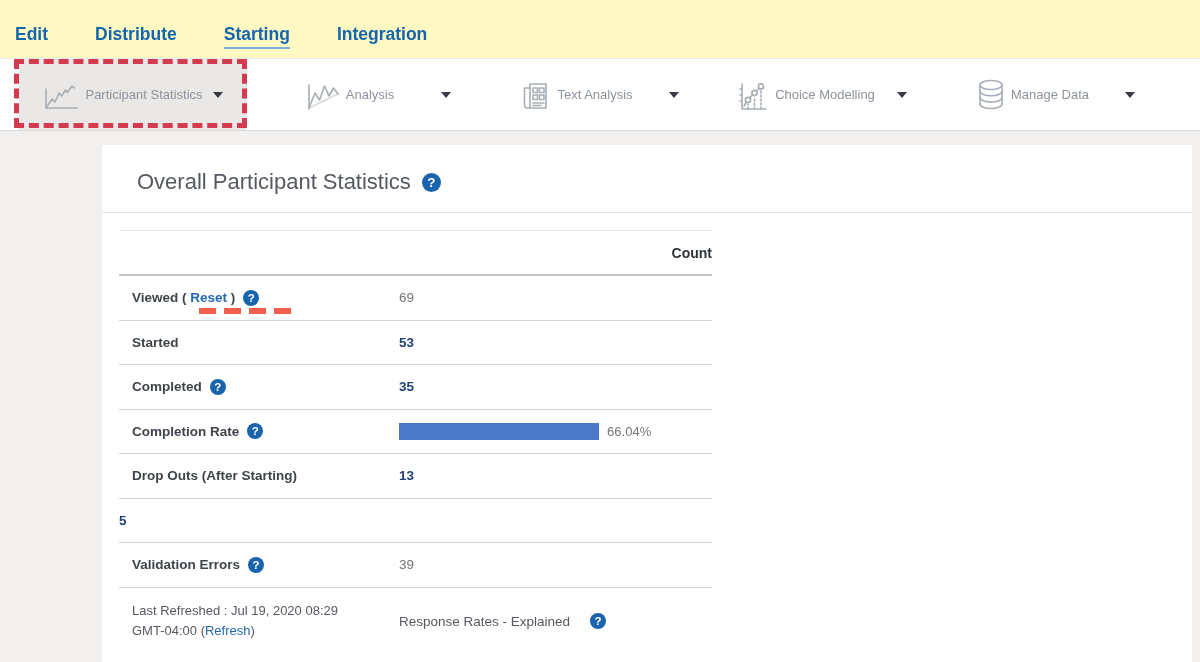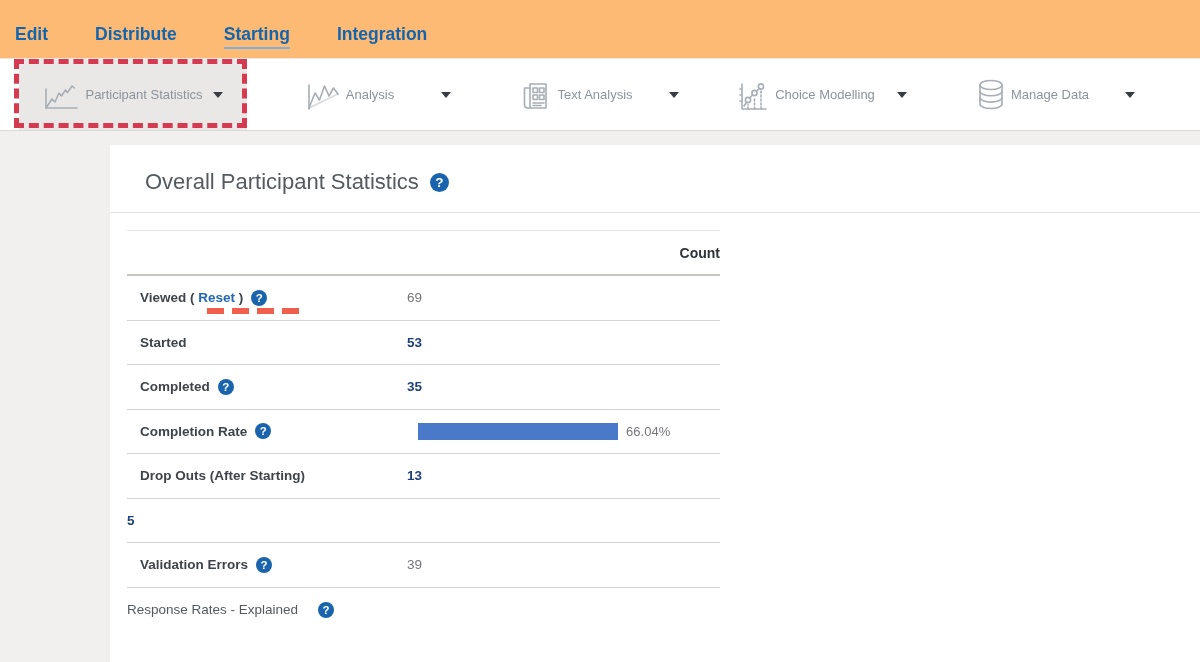--- a/index.html
+++ b/index.html
@@ -8,21 +8,21 @@
     font-family:"Liberation Sans", sans-serif;
     background:#f1f0ee;
     position:relative;
     overflow:hidden;
     color:#3f444b;
   }
 
   
   .topbar {
     position:absolute; top:0; left:0; right:0; height:58px;
-    background:#fdba74;
+    background:#fef9c3;
   }
   .nav { display:flex; gap:47px; padding:24px 0 0 15px; }
   .nav-item {
     font-size:17.5px; font-weight:bold; color:#1565ad;
     cursor:pointer; line-height:20px;
   }
   .nav-item.active { border-bottom:2.5px solid #7fb0dc; padding-bottom:3px; }
 
   
   .toolbar {
@@ -47,21 +47,21 @@
     border-left:5.5px solid transparent; border-right:5.5px solid transparent;
     border-top:6.5px solid #383c42;
   }
   .annotation-box {
     position:absolute; left:14px; top:0; width:233px; height:69px;
     border:5px dashed #d43a50; pointer-events:none; z-index:5;
   }
 
   
   .panel {
-    position:absolute; left:110px; top:145px; width:1090px; bottom:0;
+    position:absolute; left:102px; top:145px; width:1090px; bottom:0;
     background:#ffffff;
   }
   .panel-title {
     display:flex; align-items:center; gap:11px;
     padding:24px 0 17px 35px;
     font-size:22px; color:#555a60;
   }
   .panel-divider { border:none; border-top:1px solid #e4e3e1; }
 
   
@@ -88,21 +88,21 @@
   }
   .value-cell { width:313px; text-align:left; padding-right:10px; font-weight:bold; color:#1e4079; }
   .value-cell.muted { color:#75767a; font-weight:normal; }
   .reset-link { color:#2368b1; cursor:pointer; }
   .reset-underline {
     position:absolute; left:80px; top:32px; width:99px; height:6px;
     background:repeating-linear-gradient(90deg,#ef5f4c 0 17px,transparent 17px 25px);
     pointer-events:none; z-index:4;
   }
   .bar-cell { width:313px; display:flex; align-items:center; gap:8px; }
-  .bar-track { flex:0 0 303px; display:flex; align-items:center; gap:8px;margin-left:11px; }
+  .bar-track { flex:0 0 303px; display:flex; align-items:center; gap:8px; }
   .bar { height:17px; background:#4b79ca; }
   .bar-pct { font-size:13px; color:#75767a; white-space:nowrap; }
 
   
   .table-footer { display:flex; margin:13px 0 0 17px; width:593px; font-size:13px; color:#55595f; }
   .footer-left { width:280px; padding-left:13px; line-height:20px; }
   .footer-right { width:313px; display:flex; align-items:center; gap:20px; padding-top:1px; font-size:13.5px; }
   .link { color:#2368b1; cursor:pointer; }
 </style>
 </head>
@@ -263,19 +263,23 @@
     <div class="trow">
       <div class="label-cell">
         <span>Validation Errors</span>
         <span class="help-icon">?</span>
       </div>
       <div class="value-cell muted">39</div>
     </div>
   </div>
 
   <div class="table-footer">
+    <div class="footer-left">
+      <span>Last Refreshed : Jul 19, 2020 08:29</span><br>
+      <span>GMT-04:00 (</span><span class="link">Refresh</span><span>)</span>
+    </div>
     <div class="footer-right">
       <span>Response Rates - Explained</span>
       <span class="help-icon">?</span>
     </div>
   </div>
 
 </div>
 
 </body></html>

